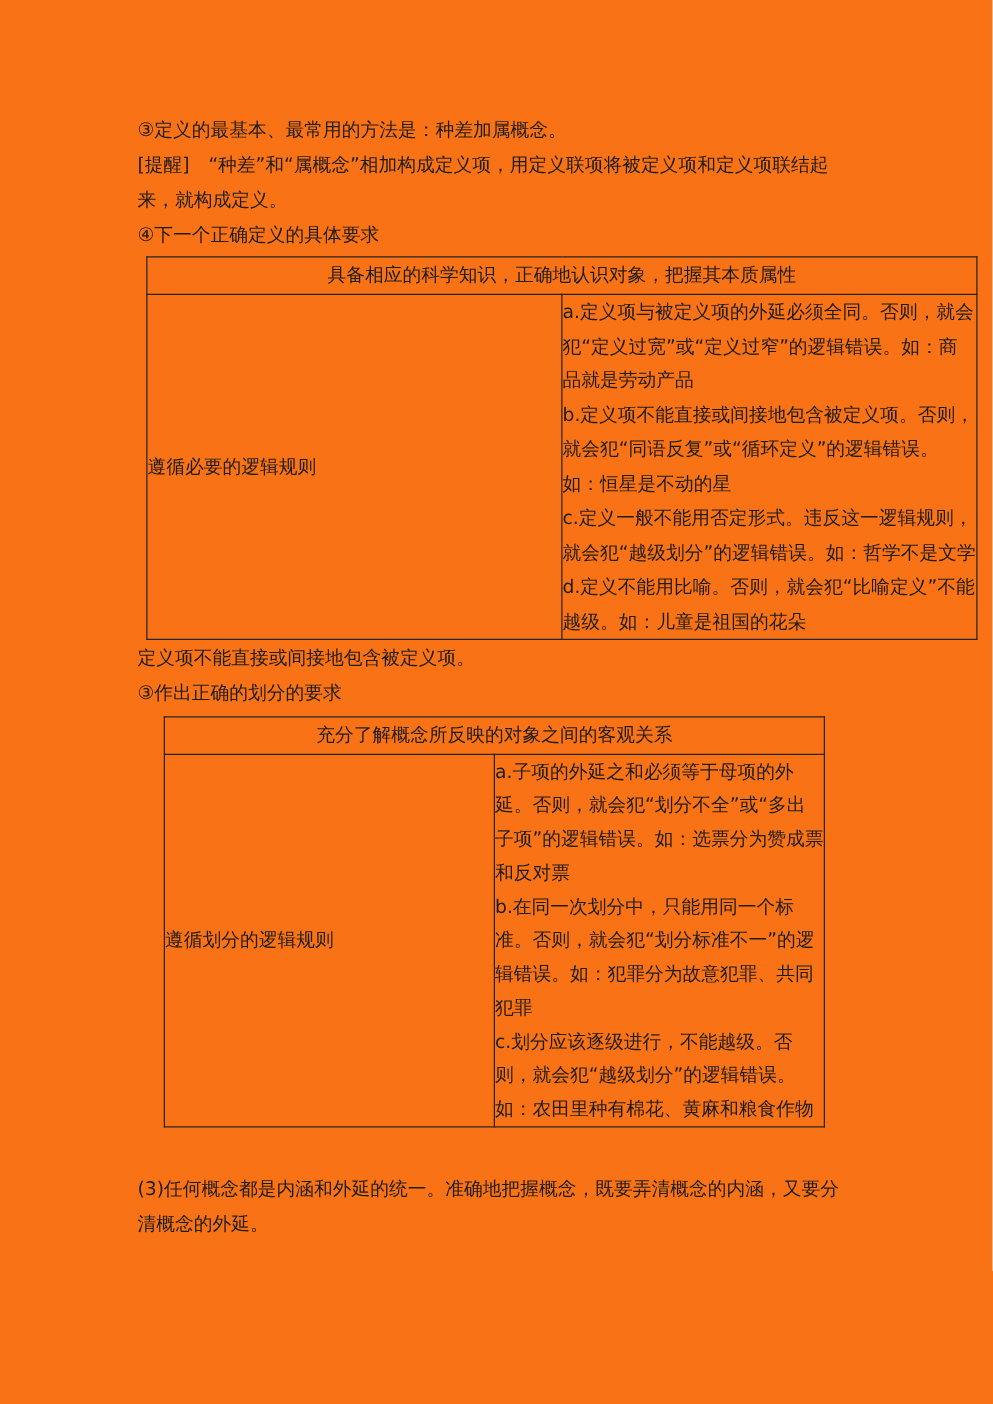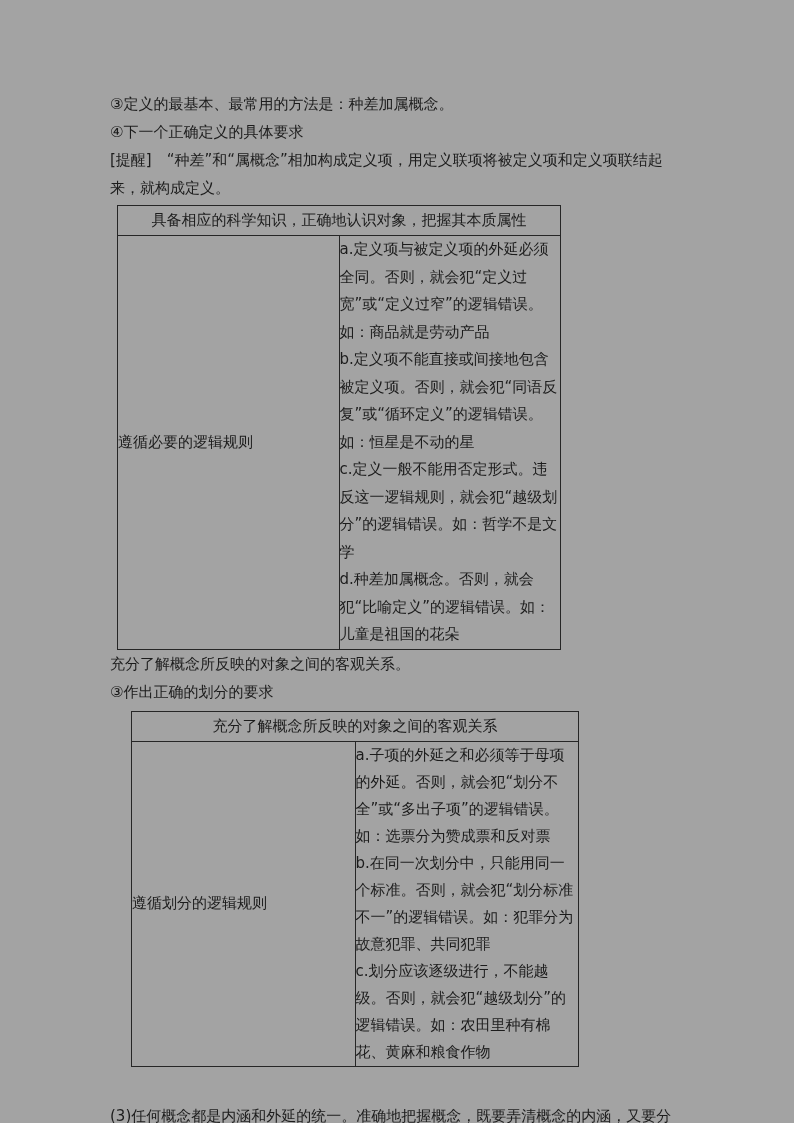--- a/index.html
+++ b/index.html
@@ -1,20 +1,20 @@
 <!DOCTYPE html>
 <html><head>
 <meta charset="utf-8">
 <style>
   html,body { margin:0; padding:0; background:#e8e8e8; }
   .page {
     position:relative;
     width:794px; height:1123px;
     margin:0 auto;
-    background:#a3a3a3;
+    background:#f97316;
     color:#1c1c1c;
     font-family:"DejaVu Sans", sans-serif;
     font-size:15px;
     line-height:28px;
     overflow:hidden;
   }
   .content {
     position:absolute;
     left:110px; top:90px;
     width:576px;
@@ -24,22 +24,22 @@
   
   table.rule {
     border-collapse:collapse;
     table-layout:fixed;
   }
   table.rule td {
     border:1px solid #262626;
     padding:0;
     vertical-align:middle;
   }
-  table.t1 { width:444px; margin:3px 0 0 7px; }
-  table.t2 { width:448px; margin:5px 0 0 21px; }
+  table.t1 { width:665px; margin:3px 0 0 7px; }
+  table.t2 { width:529px; margin:5px 0 0 21px; }
   td.th {
     text-align:center;
     height:29px;
     line-height:29px;
   }
   td.label-cell {
     text-align:left;
     line-height:27px;
     padding:0 4px;
   }
@@ -47,41 +47,41 @@
   .t1 td.items-cell div { line-height:27.5px; }
   .t2 td.items-cell div { line-height:27px; }
 </style>
 </head>
 <body>
 
 <div class="page">
   <div class="content">
 
     <p>③定义的最基本、最常用的方法是：种差加属概念。</p>
+    <p>[提醒]　“种差”和“属概念”相加构成定义项，用定义联项将被定义项和定义项联结起来，就构成定义。</p>
     <p>④下一个正确定义的具体要求</p>
-    <p>[提醒]　“种差”和“属概念”相加构成定义项，用定义联项将被定义项和定义项联结起来，就构成定义。</p>
 
     <table class="rule t1">
       <tbody>
           <tr>
         <td class="th" colspan="2">具备相应的科学知识，正确地认识对象，把握其本质属性</td>
       </tr>
       <tr>
         <td class="label-cell" style="width:88px;">遵循必要的逻辑规则</td>
         <td class="items-cell">
           <div>a.定义项与被定义项的外延必须全同。否则，就会犯“定义过宽”或“定义过窄”的逻辑错误。如：商品就是劳动产品</div>
           <div>b.定义项不能直接或间接地包含被定义项。否则，就会犯“同语反复”或“循环定义”的逻辑错误。如：恒星是不动的星</div>
           <div>c.定义一般不能用否定形式。违反这一逻辑规则，就会犯“越级划分”的逻辑错误。如：哲学不是文学</div>
-          <div>d.种差加属概念。否则，就会犯“比喻定义”的逻辑错误。如：儿童是祖国的花朵</div>
+          <div>d.定义不能用比喻。否则，就会犯“比喻定义”不能越级。如：儿童是祖国的花朵</div>
         </td>
       </tr>
     </tbody>
       </table>
 
-    <p>充分了解概念所反映的对象之间的客观关系。</p>
+    <p>定义项不能直接或间接地包含被定义项。</p>
     <p>③作出正确的划分的要求</p>
 
     <table class="rule t2">
       <tbody>
           <tr>
         <td class="th" colspan="2">充分了解概念所反映的对象之间的客观关系</td>
       </tr>
       <tr>
         <td class="label-cell" style="width:84px;">遵循划分的逻辑规则</td>
         <td class="items-cell">

